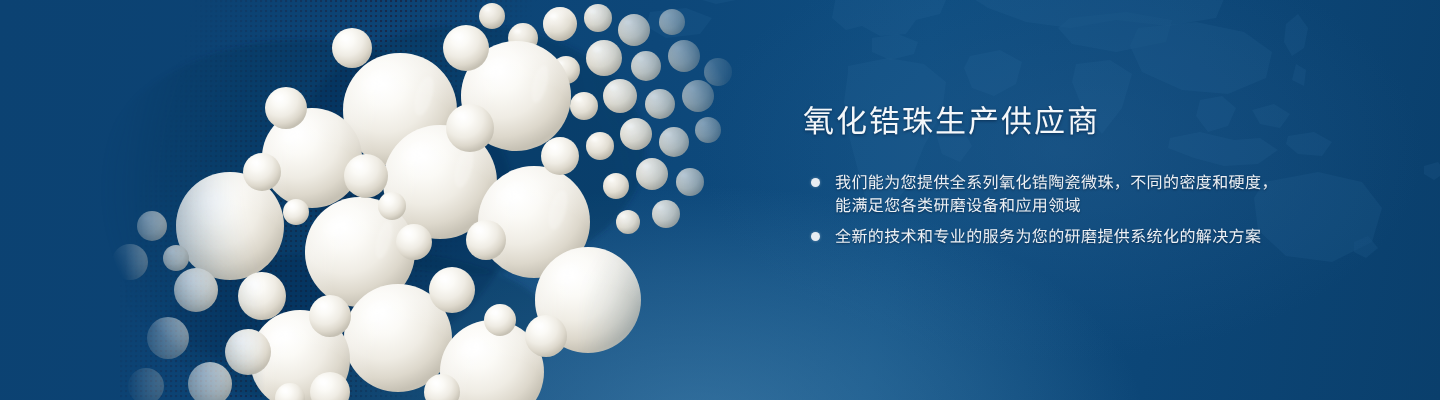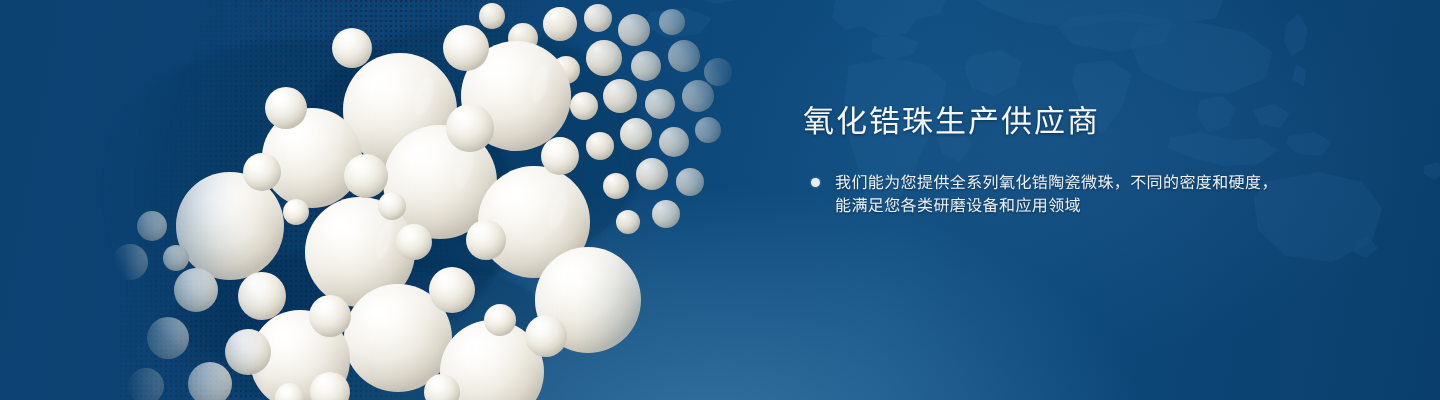--- a/index.html
+++ b/index.html
@@ -457,16 +457,20 @@
   </div>
 
   <div class="copy">
     <h1 class="headline">氧化锆珠生产供应商</h1>
     <ul class="bullets">
       <li>
         <span class="dot"></span>
         <span class="ln">我们能为您提供全系列氧化锆陶瓷微珠，不同的密度和硬度，</span>
         <span class="ln">能满足您各类研磨设备和应用领域</span>
       </li>
+      <li>
+        <span class="dot"></span>
+        <span class="ln">全新的技术和专业的服务为您的研磨提供系统化的解决方案</span>
+      </li>
     </ul>
   </div>
 
 </div>
 
 </body></html>

